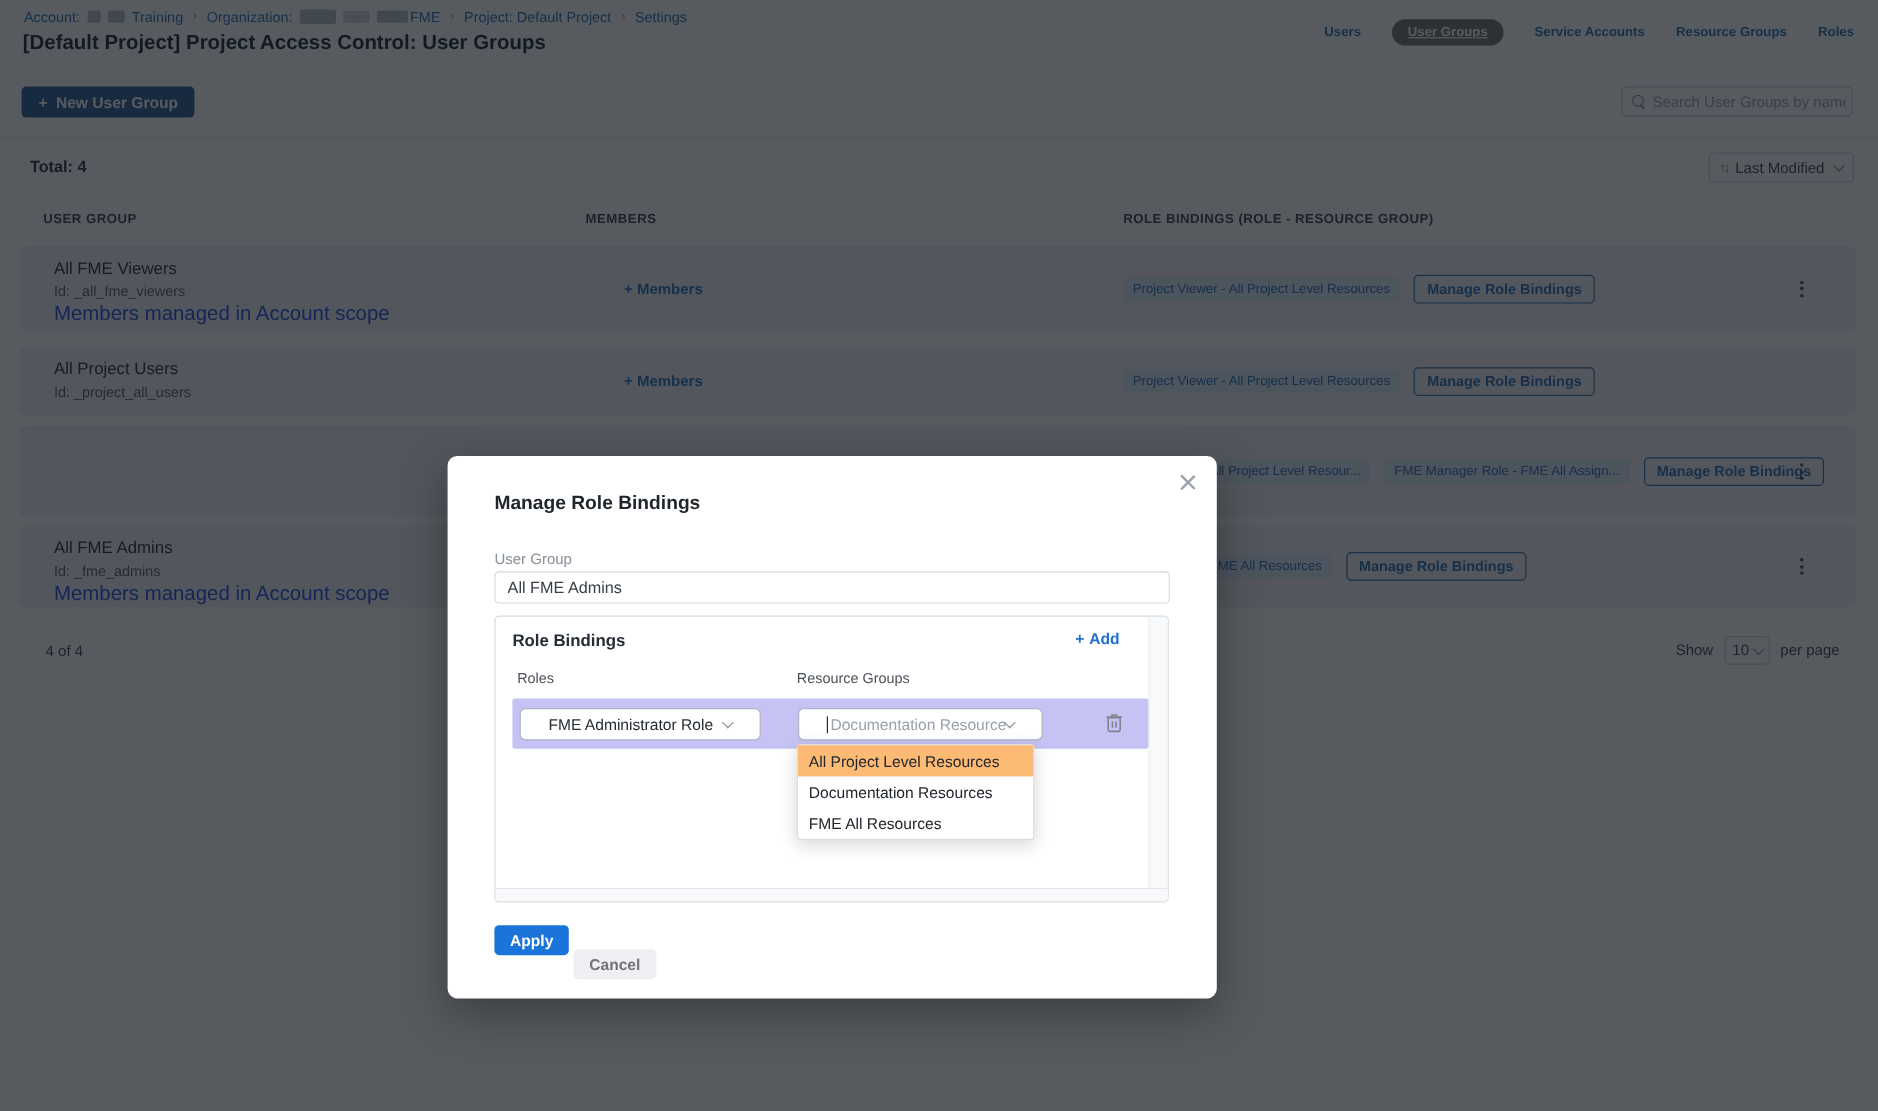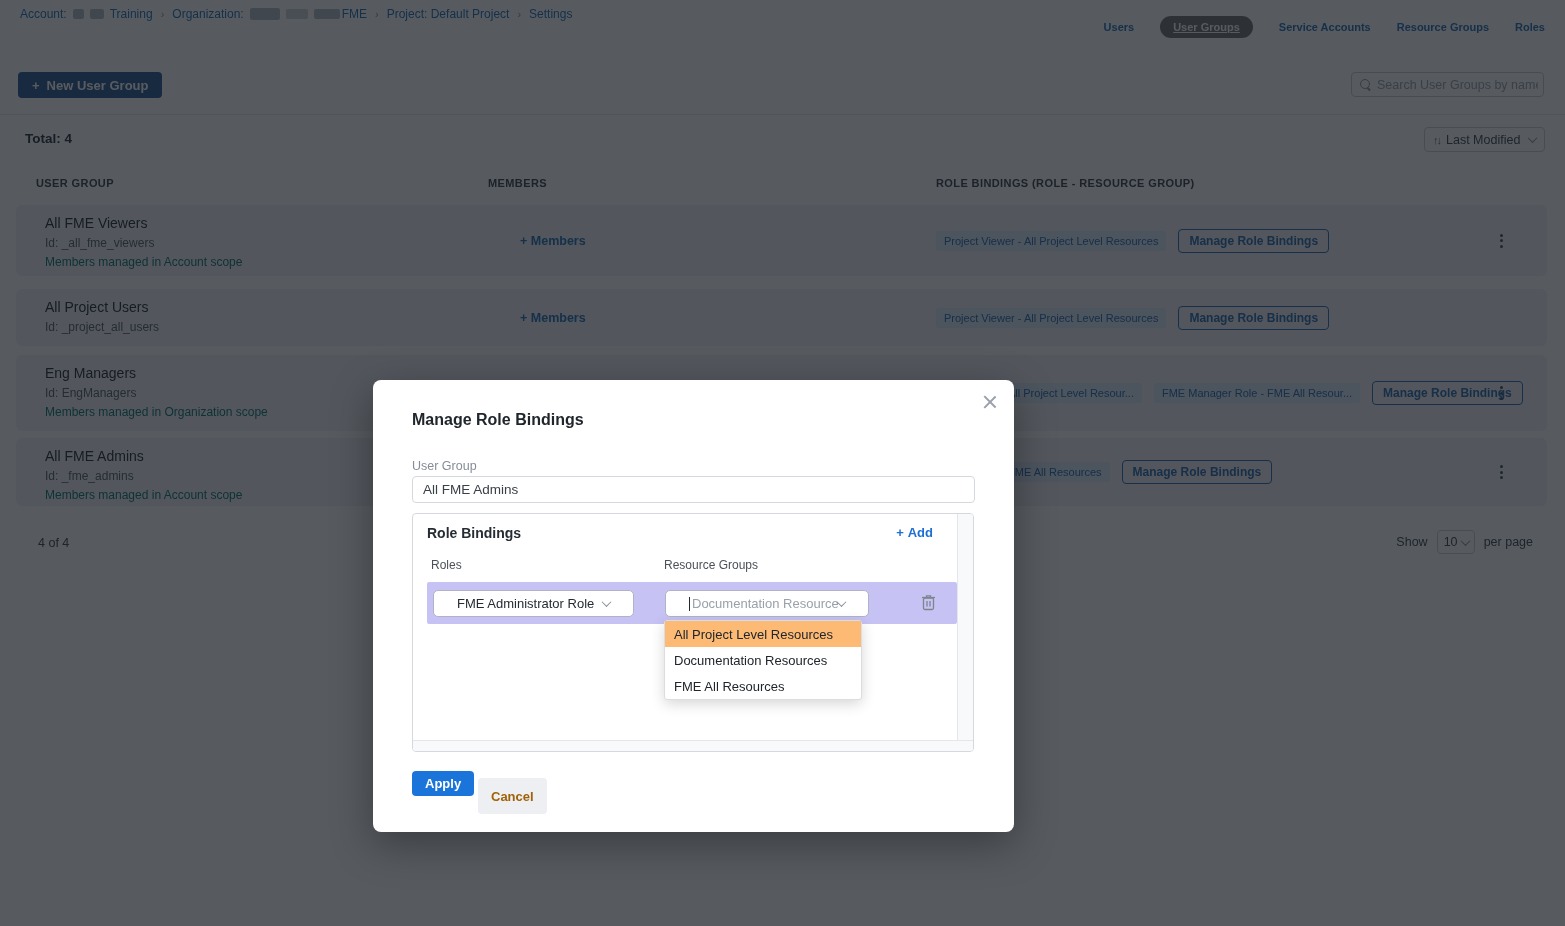--- a/index.html
+++ b/index.html
@@ -57,21 +57,21 @@
 
   
   .row-card { position:absolute; left:16px; width:1531px; background:#f0f2f4; border-radius:6px; }
   .r1 { top:205px; height:71px; }
   .r2 { top:289px; height:57px; }
   .r3 { top:355px; height:76px; }
   .r4 { top:438px; height:68px; }
   .row-card .who { position:absolute; left:29px; top:9px; }
   .row-name { font-size:14px; color:#262c33; line-height:19px; }
   .row-id { font-size:12px; color:#596069; line-height:16px; margin-top:2px; }
-  .row-scope { font-size:12px; color:#0f766e; line-height:16px; margin-top:3px; cursor:pointer; }
+  .row-scope { font-size:17px; color:#1d4ed8; line-height:16px; margin-top:3px; cursor:pointer; }
   .members-link { position:absolute; left:504px; top:50%; transform:translateY(-50%);
     font-size:12.5px; font-weight:bold; color:#2570b5; cursor:pointer; }
   .bindings { position:absolute; left:920px; top:50%; transform:translateY(-50%);
     display:flex; align-items:center; gap:12px; white-space:nowrap; }
   .r3 .bindings, .r4 .bindings { left:984px; }
   .badge { background:#d9e8f8; color:#2b6cae; font-size:11px; padding:4px 8px; border-radius:3px; }
   .manage-btn { background:transparent; border:1px solid #2b6cae; color:#2b6cae; border-radius:4px;
     font-size:12px; font-weight:bold; padding:4px 10px; font-family:inherit; }
   .kebab { position:absolute; right:40px; top:50%; transform:translateY(-50%); display:flex;
     flex-direction:column; gap:2.5px; cursor:pointer; padding:4px; }
@@ -121,21 +121,21 @@
   .rb-gutter-h { position:absolute; left:0; right:0; bottom:0; height:11px; background:#f8f9fa;
     border-top:1px solid #e4e6ea; border-radius:0 0 3px 3px; }
   .dropdown { position:absolute; left:251px; top:106px; width:198px; background:#fff;
     border:1px solid #dadde1; border-radius:3px; box-shadow:0 4px 14px rgba(0,0,0,.16); z-index:5; }
   .dd-opt { height:26px; display:flex; align-items:center; padding-left:9px; font-size:13px;
     color:#20262c; cursor:pointer; }
   .dd-opt.hl { background:#fdba74; }
 
   .apply-btn { position:absolute; left:39px; top:391px; height:25px; background:#1b74d9; color:#fff;
     border:none; border-radius:4px; font-size:13px; font-weight:bold; padding:0 13px; font-family:inherit; }
-  .cancel-btn { position:absolute; left:105px; top:398px; height:36px; background:#edeff3; color:#a16207;
+  .cancel-btn { position:absolute; left:105px; top:411px; height:25px; background:#edeff3; color:#737373;
     border:none; border-radius:4px; font-size:13px; font-weight:bold; padding:0 13px; font-family:inherit; }
 </style>
 </head>
 <body>
 
 <div class="canvas">
 
   <div class="breadcrumb">
     <span>Account:</span>
     <span class="redact" style="width:11px"></span>
@@ -146,20 +146,21 @@
     <span class="redact" style="width:30px;height:12px"></span>
     <span class="redact light" style="width:22px"></span>
     <span class="redact" style="width:26px"></span>
     <span style="margin-left:-4px">FME</span>
     <span class="sep">›</span>
     <span>Project: Default Project</span>
     <span class="sep">›</span>
     <span>Settings</span>
   </div>
 
+  <div class="page-title">[Default Project] Project Access Control: User Groups</div>
 
   <div class="top-nav">
     <span class="nav-link">Users</span>
     <span class="pill">User Groups</span>
     <span class="nav-link">Service Accounts</span>
     <span class="nav-link">Resource Groups</span>
     <span class="nav-link">Roles</span>
   </div>
 
   <button class="btn-primary">
@@ -209,29 +210,24 @@
       <div class="row-id">Id: _project_all_users</div>
     </div>
     <span class="members-link">+ Members</span>
     <div class="bindings">
       <span class="badge">Project Viewer - All Project Level Resources</span>
       <button class="manage-btn">Manage Role Bindings</button>
     </div>
   </div>
 
   <div class="row-card r3">
-    <div class="who">
-      <div class="row-name">Eng Managers</div>
-      <div class="row-id">Id: EngManagers</div>
-      <div class="row-scope">Members managed in Organization scope</div>
-    </div>
     <span class="members-link">+ Members</span>
     <div class="bindings">
       <span class="badge">All Project Level Resour...</span>
-      <span class="badge">FME Manager Role - FME All Resour...</span>
+      <span class="badge">FME Manager Role - FME All Assign...</span>
       <button class="manage-btn">Manage Role Bindings</button>
     </div>
     <span class="kebab">
         <i></i>
         <i></i>
         <i></i>
       </span>
   </div>
 
   <div class="row-card r4">

